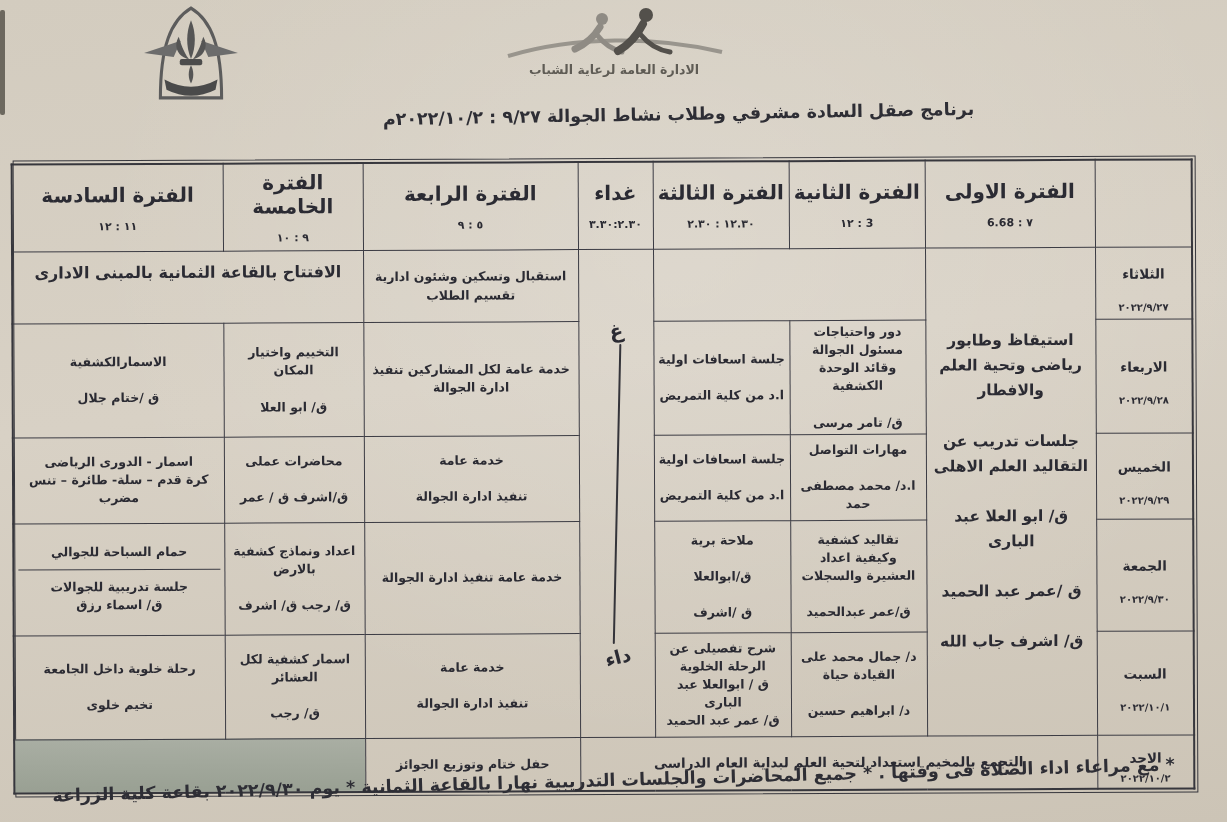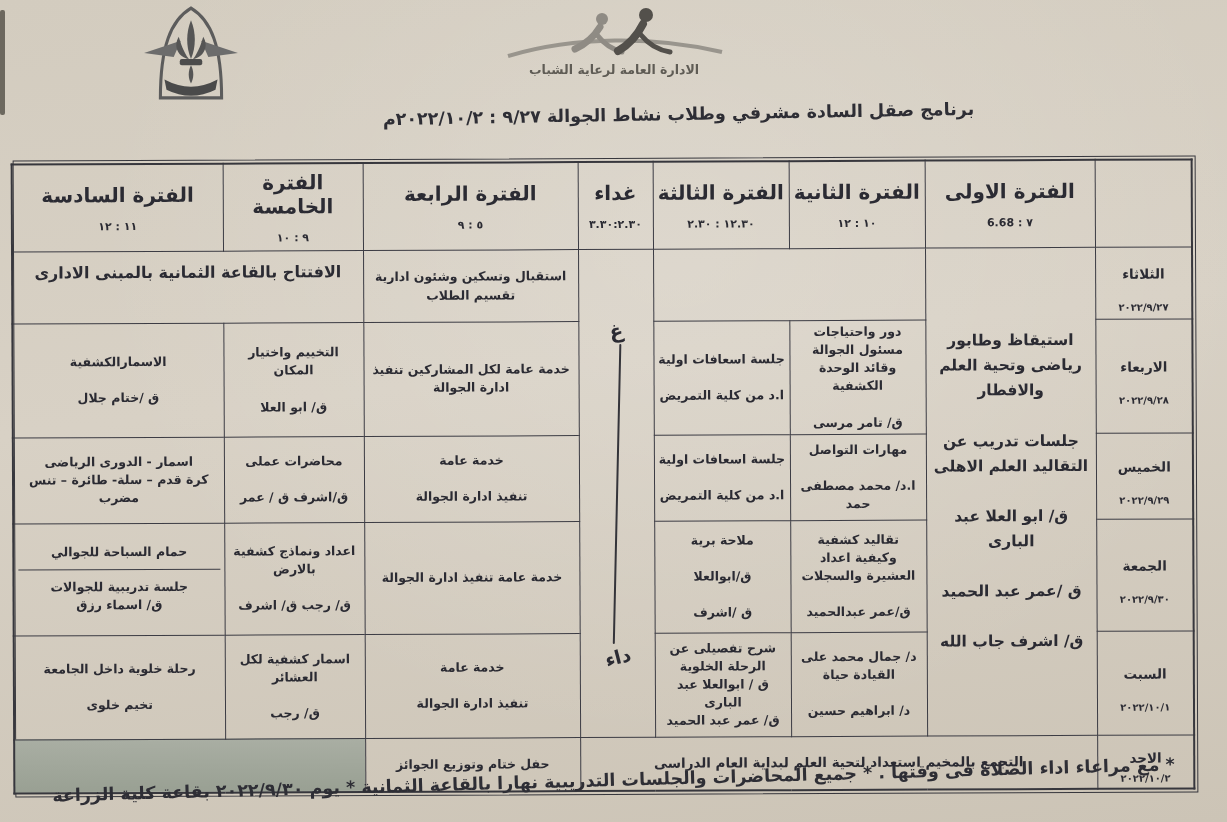--- a/index.html
+++ b/index.html
@@ -118,21 +118,21 @@
         </colgroup>
         <thead>
           <tr class="r-head">
             <th class="corner"></th>
             <th>
               <div class="th-label">الفترة الاولى</div>
               <div class="th-time">٧ : 6.68</div>
             </th>
             <th>
               <div class="th-label">الفترة الثانية</div>
-              <div class="th-time">١٠ : ١٢</div>
+              <div class="th-time">3 : ١٢</div>
             </th>
             <th>
               <div class="th-label">الفترة الثالثة</div>
               <div class="th-time">١٢.٣٠ : ٢.٣٠</div>
             </th>
             <th>
               <div class="th-label">غداء</div>
               <div class="th-time">٣.٣٠:٢.٣٠</div>
             </th>
             <th>

